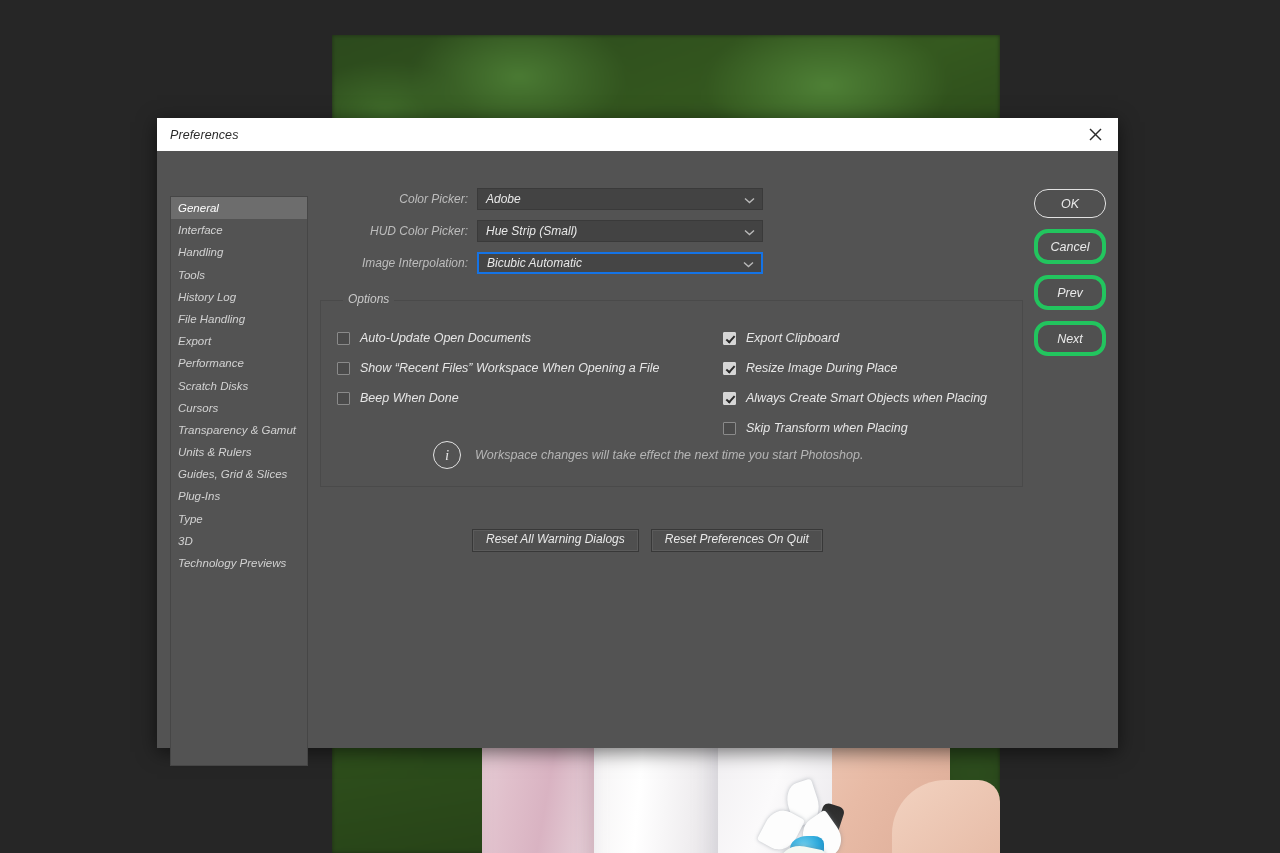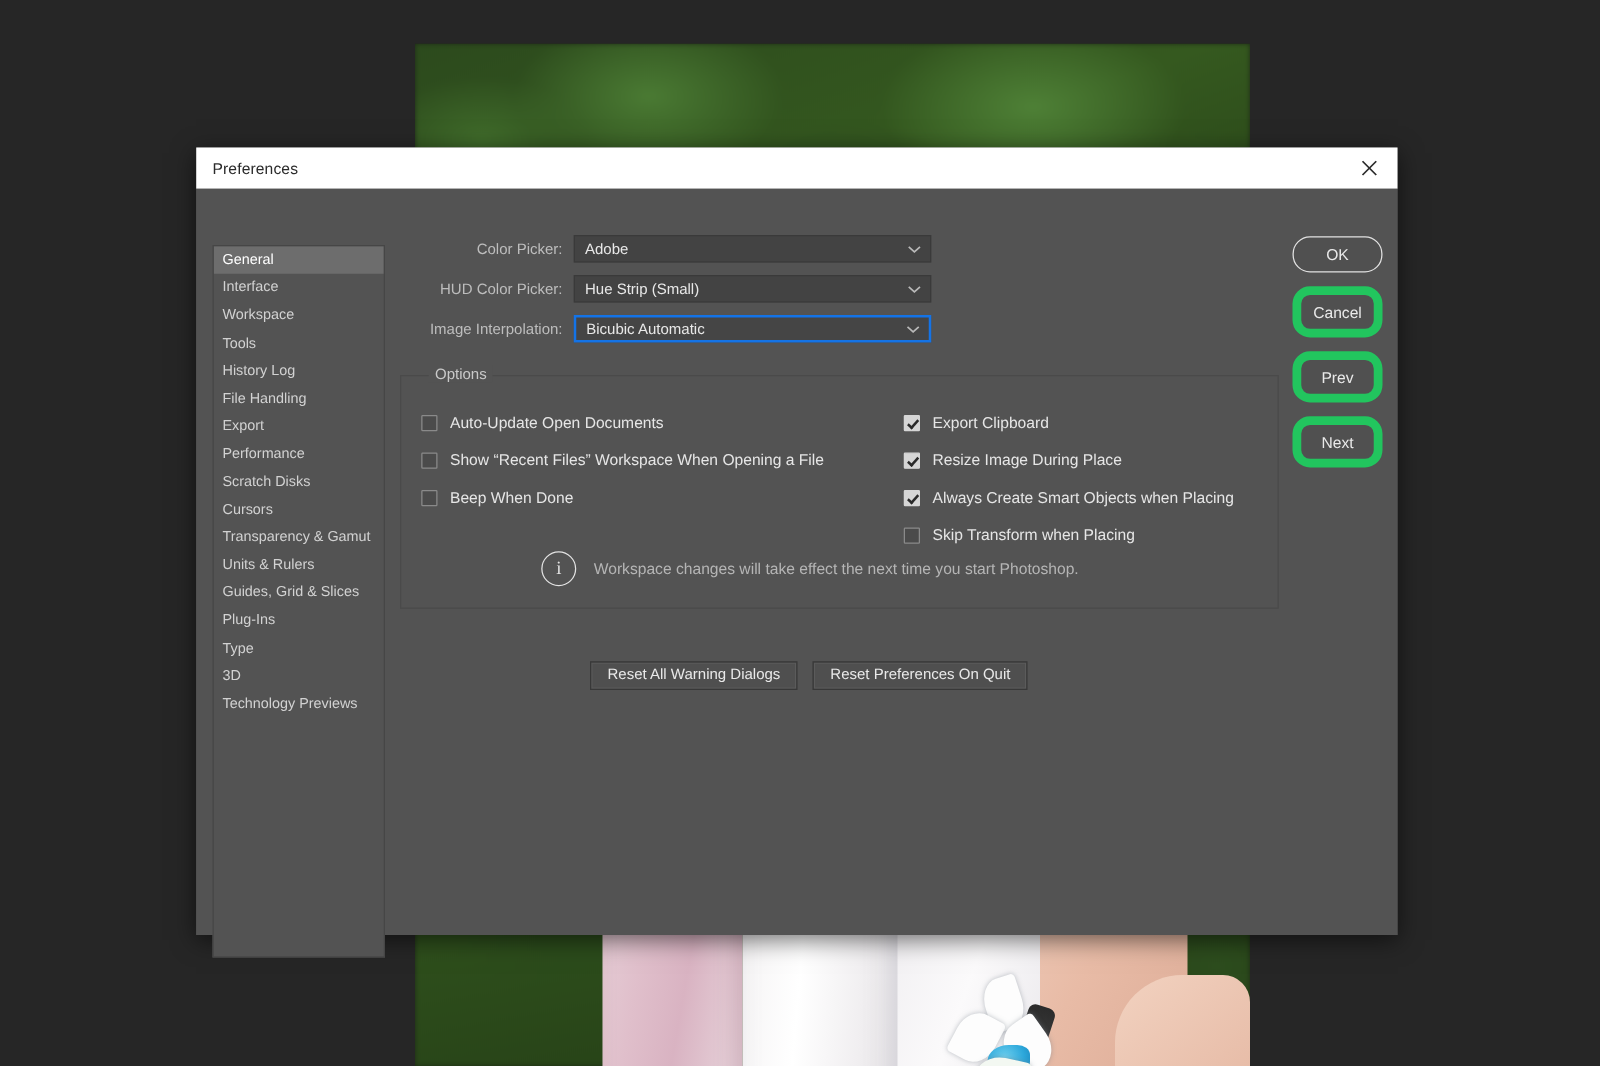--- a/index.html
+++ b/index.html
@@ -10,20 +10,21 @@
     overflow: hidden;
     background: #262626;
     font-family: "Liberation Sans", sans-serif;
   }
 
   #root {
     position: relative;
     width: 1076px;
     height: 853px;
     background: #262626;
+    font-style: italic;
   }
 
   
   .photo {
     position: absolute;
     left: 332px;
     top: 35px;
     width: 668px;
     height: 818px;
     overflow: hidden;
@@ -181,21 +182,21 @@
     white-space: nowrap;
   }
   .side-item.selected {
     background: #6d6d6d;
     color: #ffffff;
   }
 
   
   .fields {
     position: absolute;
-    left: 151px;
+    left: 169px;
     top: 37px;
     width: 630px;
   }
   .field-row {
     display: flex;
     align-items: center;
     height: 22px;
     margin-bottom: 10px;
   }
   .field-label {
@@ -358,21 +359,21 @@
     top: 38px;
     width: 72px;
     display: flex;
     flex-direction: column;
     gap: 11px;
   }
   .act-btn {
     height: 27px;
     border-radius: 14px;
     background: #505050;
-    border: 7px solid #22c55e;
+    border: 4px solid #22c55e;
     color: #e9e9e9;
     font-size: 12.5px;
     display: flex;
     align-items: center;
     justify-content: center;
     cursor: pointer;
   }
   .act-btn.primary {
     border: 1.6px solid #e2e2e2;
   }
@@ -410,21 +411,21 @@
           <line x1="13" y1="2" x2="2" y2="13" stroke="#2b2b2b" stroke-width="1.4"></line>
         </svg>
       </div>
     </div>
 
     <div class="body">
 
       <div class="sidebar" id="sidebar">
           <div class="side-item selected"><span>General</span></div>
           <div class="side-item"><span>Interface</span></div>
-          <div class="side-item"><span>Workspace</span></div>
+          <div class="side-item"><span>Handling</span></div>
           <div class="side-item"><span>Tools</span></div>
           <div class="side-item"><span>History Log</span></div>
           <div class="side-item"><span>File Handling</span></div>
           <div class="side-item"><span>Export</span></div>
           <div class="side-item"><span>Performance</span></div>
           <div class="side-item"><span>Scratch Disks</span></div>
           <div class="side-item"><span>Cursors</span></div>
           <div class="side-item"><span>Transparency &amp; Gamut</span></div>
           <div class="side-item"><span>Units &amp; Rulers</span></div>
           <div class="side-item"><span>Guides, Grid &amp; Slices</span></div>

